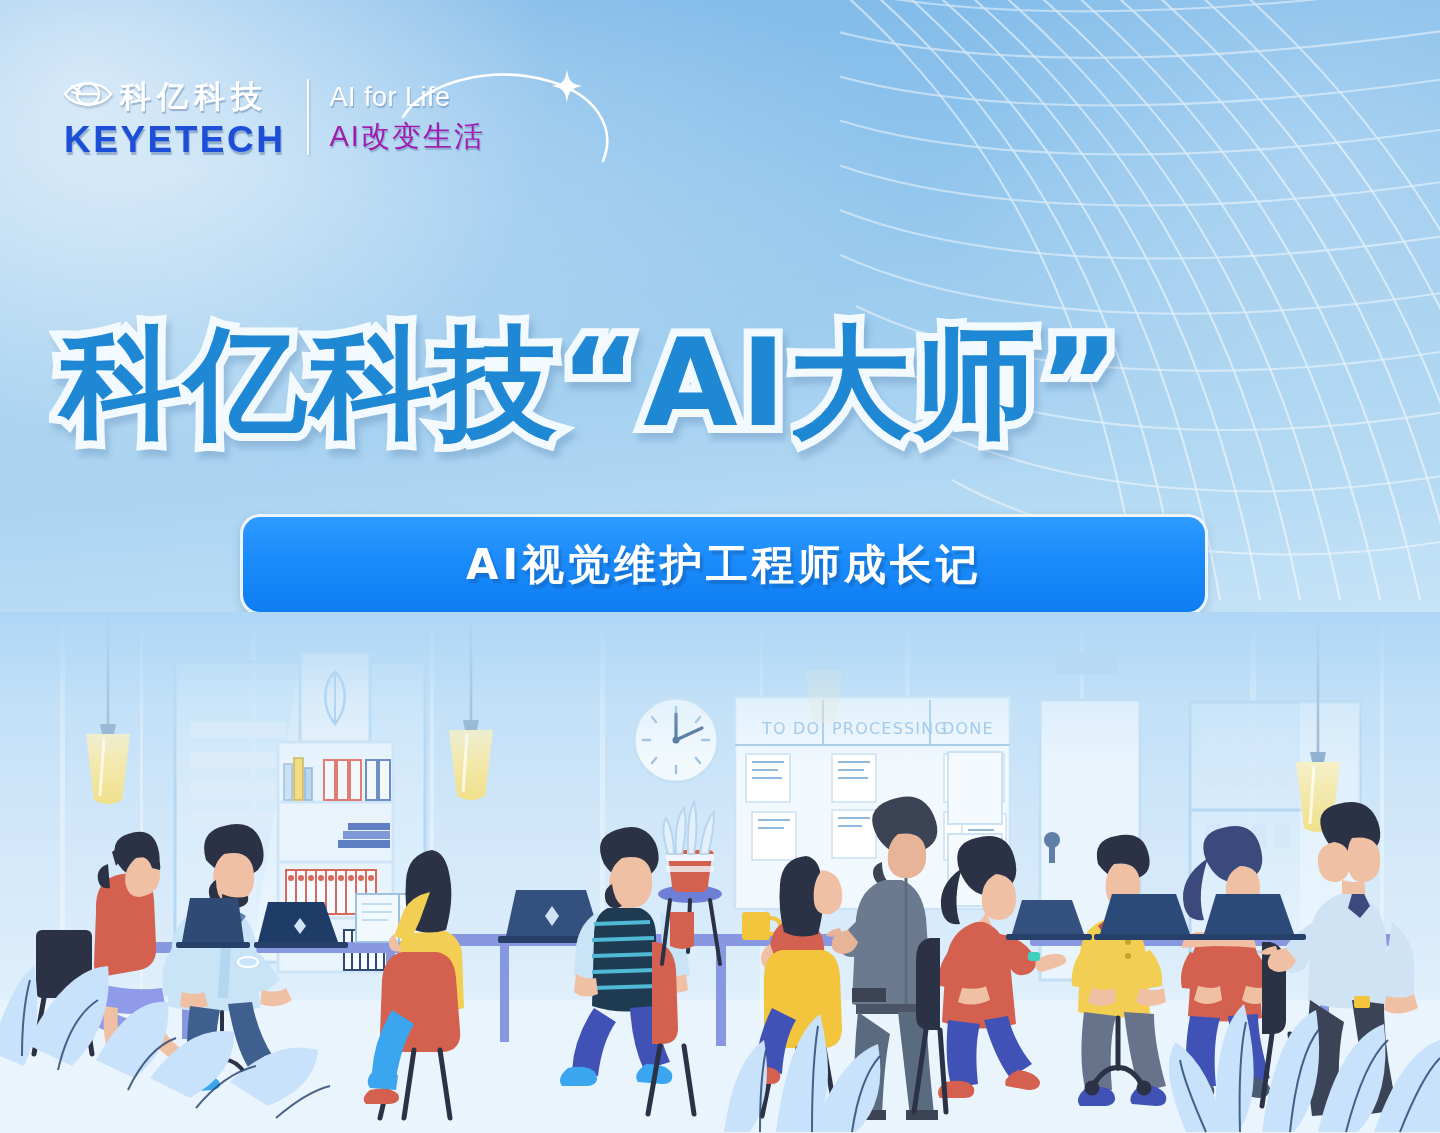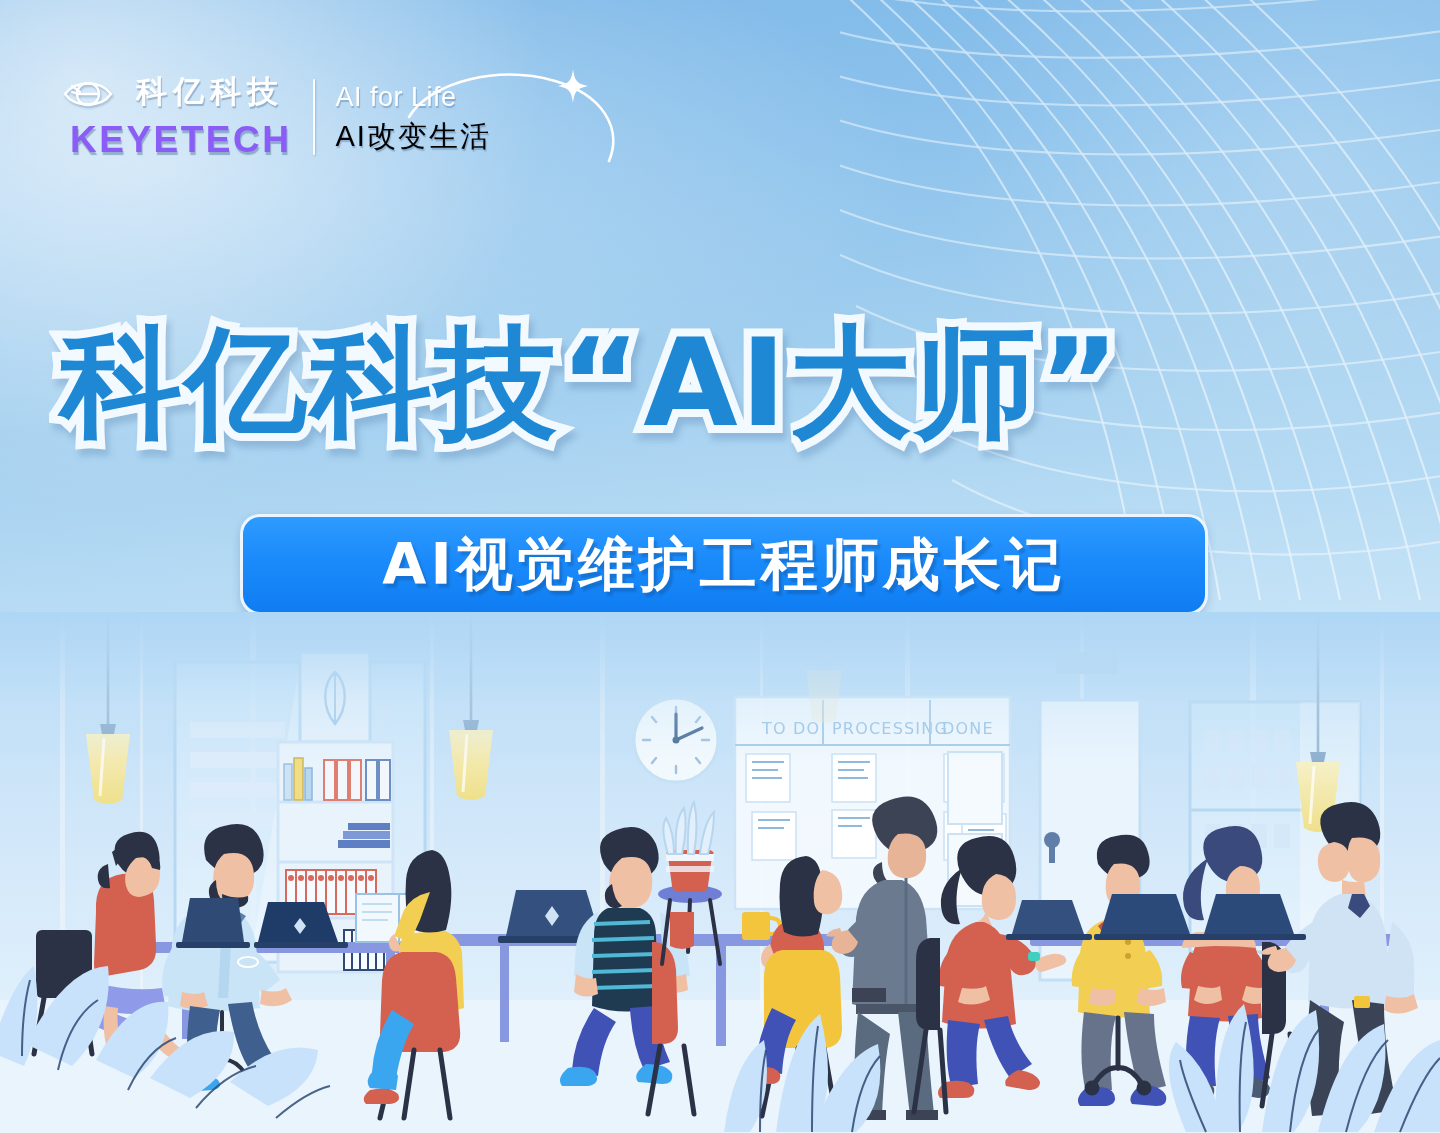--- a/index.html
+++ b/index.html
@@ -20,45 +20,45 @@
   .bg-soft-sweep{position:absolute;left:-10%;top:-6%;width:120%;height:70%;
     background:radial-gradient(ellipse 70% 55% at 18% 30%,rgba(255,255,255,.38),rgba(255,255,255,0) 62%);}
 
   
   .mesh{position:absolute;right:-20px;top:-40px;width:620px;height:640px;opacity:.62;pointer-events:none;}
   .mesh svg{width:100%;height:100%;display:block;}
 
   
   .logo-wrap{position:absolute;left:62px;top:76px;display:flex;align-items:center;gap:0px;}
   .logo-left{display:flex;flex-direction:column;align-items:flex-start;}
-  .logo-top-row{display:flex;align-items:flex-start;gap:22px;}
+  .logo-top-row{display:flex;align-items:flex-end;gap:6px;}
   .eye-icon{width:52px;height:36px;display:block;flex:none;
     filter:drop-shadow(1px 2px 1px rgba(40,80,130,.30));}
   .logo-cn{
     font-family:"Liberation Sans","DejaVu Sans",sans-serif;
     font-size:31px;font-weight:700;color:#ffffff;letter-spacing:6px;line-height:1;
     text-shadow:1px 2px 1px rgba(42,84,134,.35);
   }
   .logo-en{
     font-family:"Liberation Sans","DejaVu Sans",sans-serif;
-    font-size:37px;font-weight:800;color:#8b5cf6;letter-spacing:2.5px;line-height:1;
-    margin-top:9px;margin-left:8px;
+    font-size:37px;font-weight:800;color:#1d4ed8;letter-spacing:2.5px;line-height:1;
+    margin-top:9px;margin-left:2px;
     text-shadow:1px 3px 1px rgba(42,84,134,.38);
   }
   .logo-divider{width:2px;height:76px;background:rgba(255,255,255,.92);margin:0 20px 0 22px;border-radius:2px;
     box-shadow:1px 1px 2px rgba(42,84,134,.25);}
   .logo-right{position:relative;display:flex;flex-direction:column;justify-content:center;padding-right:70px;}
   .tagline-en{
     font-family:"Liberation Sans","DejaVu Sans",sans-serif;
     font-size:27px;font-weight:400;color:#fff;letter-spacing:.5px;line-height:1.05;
     text-shadow:1px 2px 1px rgba(42,84,134,.32);white-space:nowrap;
   }
   .tagline-cn{
     font-family:"Liberation Sans","DejaVu Sans",sans-serif;
-    font-size:29px;font-weight:400;color:#000000;letter-spacing:2px;line-height:1.05;margin-top:10px;
+    font-size:29px;font-weight:400;color:#a21caf;letter-spacing:2px;line-height:1.05;margin-top:10px;
     text-shadow:1px 2px 1px rgba(42,84,134,.32);white-space:nowrap;
   }
   .swoosh{position:absolute;left:60px;top:-18px;width:250px;height:112px;pointer-events:none;}
 
   
   .headline{
     position:absolute;left:60px;top:322px;width:1330px;
     font-family:"DejaVu Sans","Liberation Sans",sans-serif;
     font-size:122px;font-weight:700;line-height:1.0;
     letter-spacing:3px;
@@ -74,21 +74,21 @@
     position:absolute;left:240px;top:514px;width:968px;height:101px;
     border-radius:20px;
     background:linear-gradient(180deg,#2e9bff 0%,#1b8bfb 44%,#0f7df2 100%);
     box-shadow:0 4px 10px rgba(30,86,150,.22);
     border:3px solid rgba(255,255,255,.92);
     box-sizing:border-box;
     display:flex;align-items:center;justify-content:center;
   }
   .banner-text{
     font-family:"DejaVu Sans","Liberation Sans",sans-serif;
-    font-size:57px;font-weight:700;color:#ffffff;letter-spacing:4px;line-height:1;
+    font-size:42px;font-weight:700;color:#ffffff;letter-spacing:4px;line-height:1;
     white-space:nowrap;
     text-shadow:3px 4px 2px rgba(16,70,130,.30);
   }
   .banner-tip{
     position:absolute;left:1060px;top:610px;width:0;height:0;
     border-left:27px solid transparent;border-right:27px solid transparent;
     border-top:37px solid #0f7df2;
     filter:drop-shadow(0 3px 2px rgba(30,86,150,.20));
   }
   .banner-tip::after{

